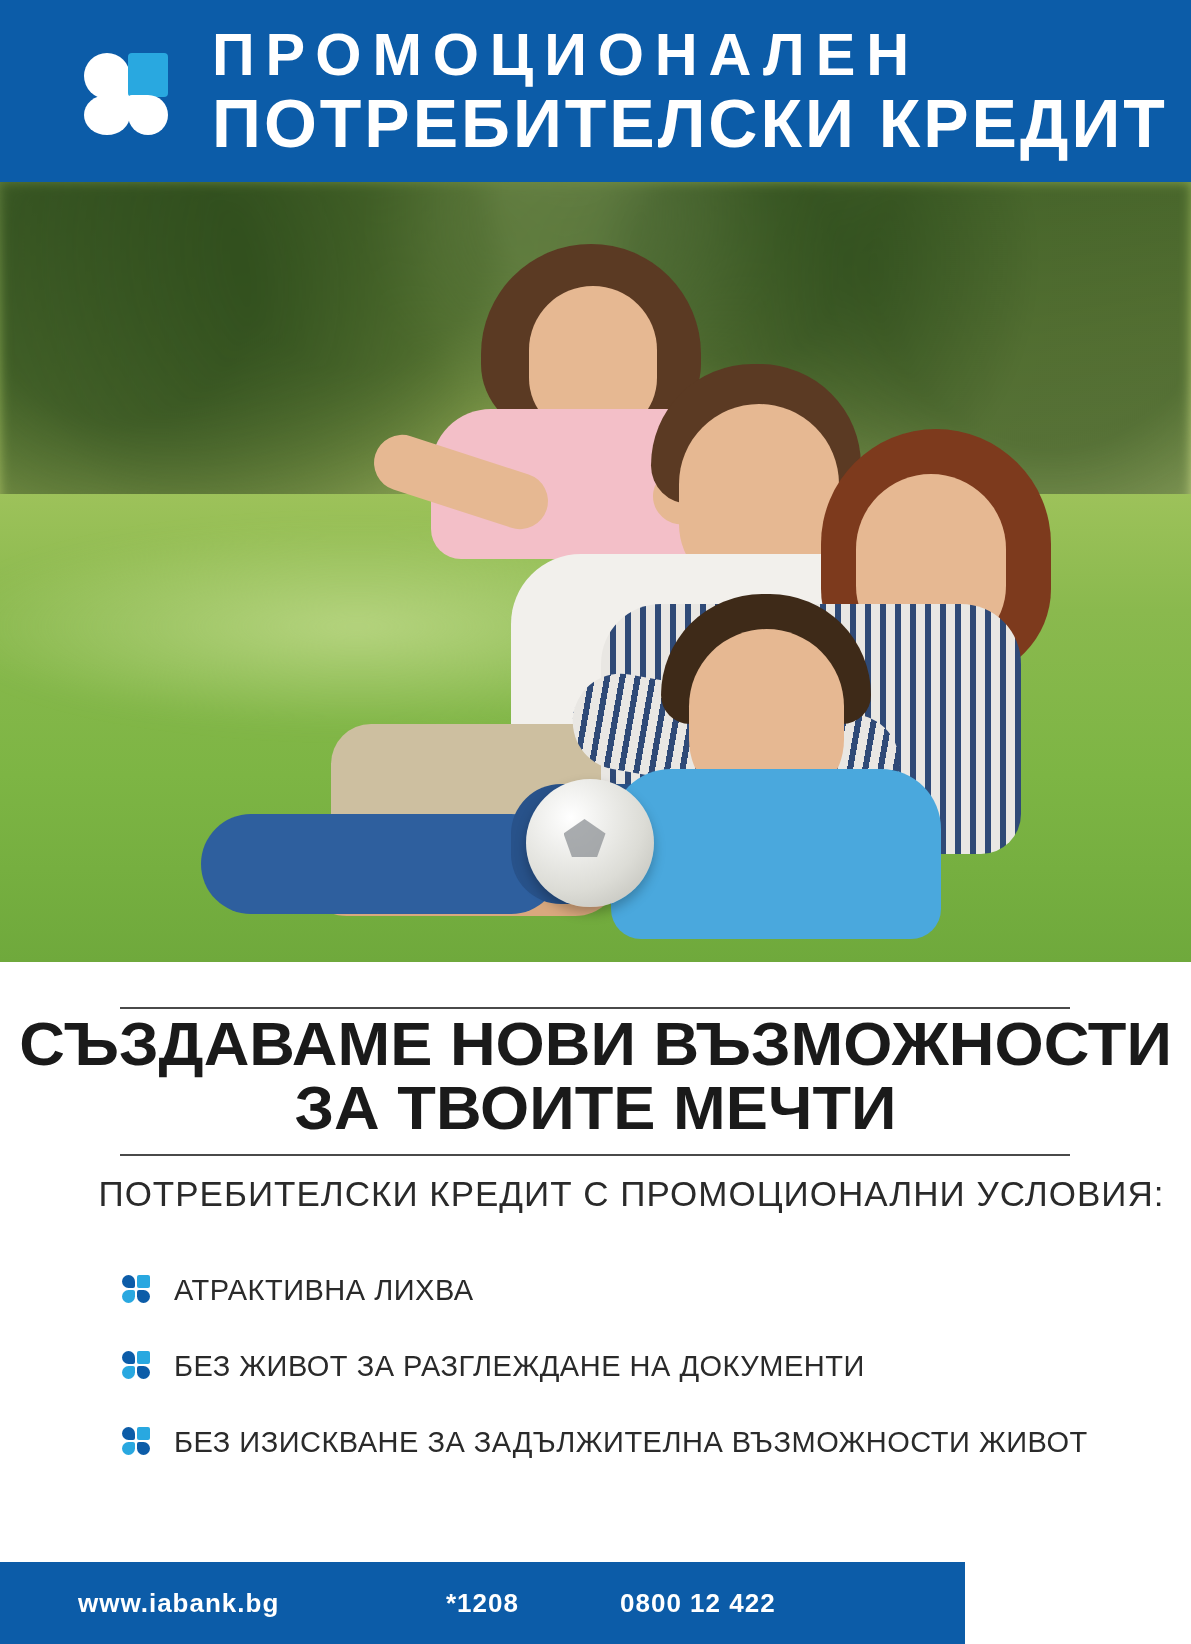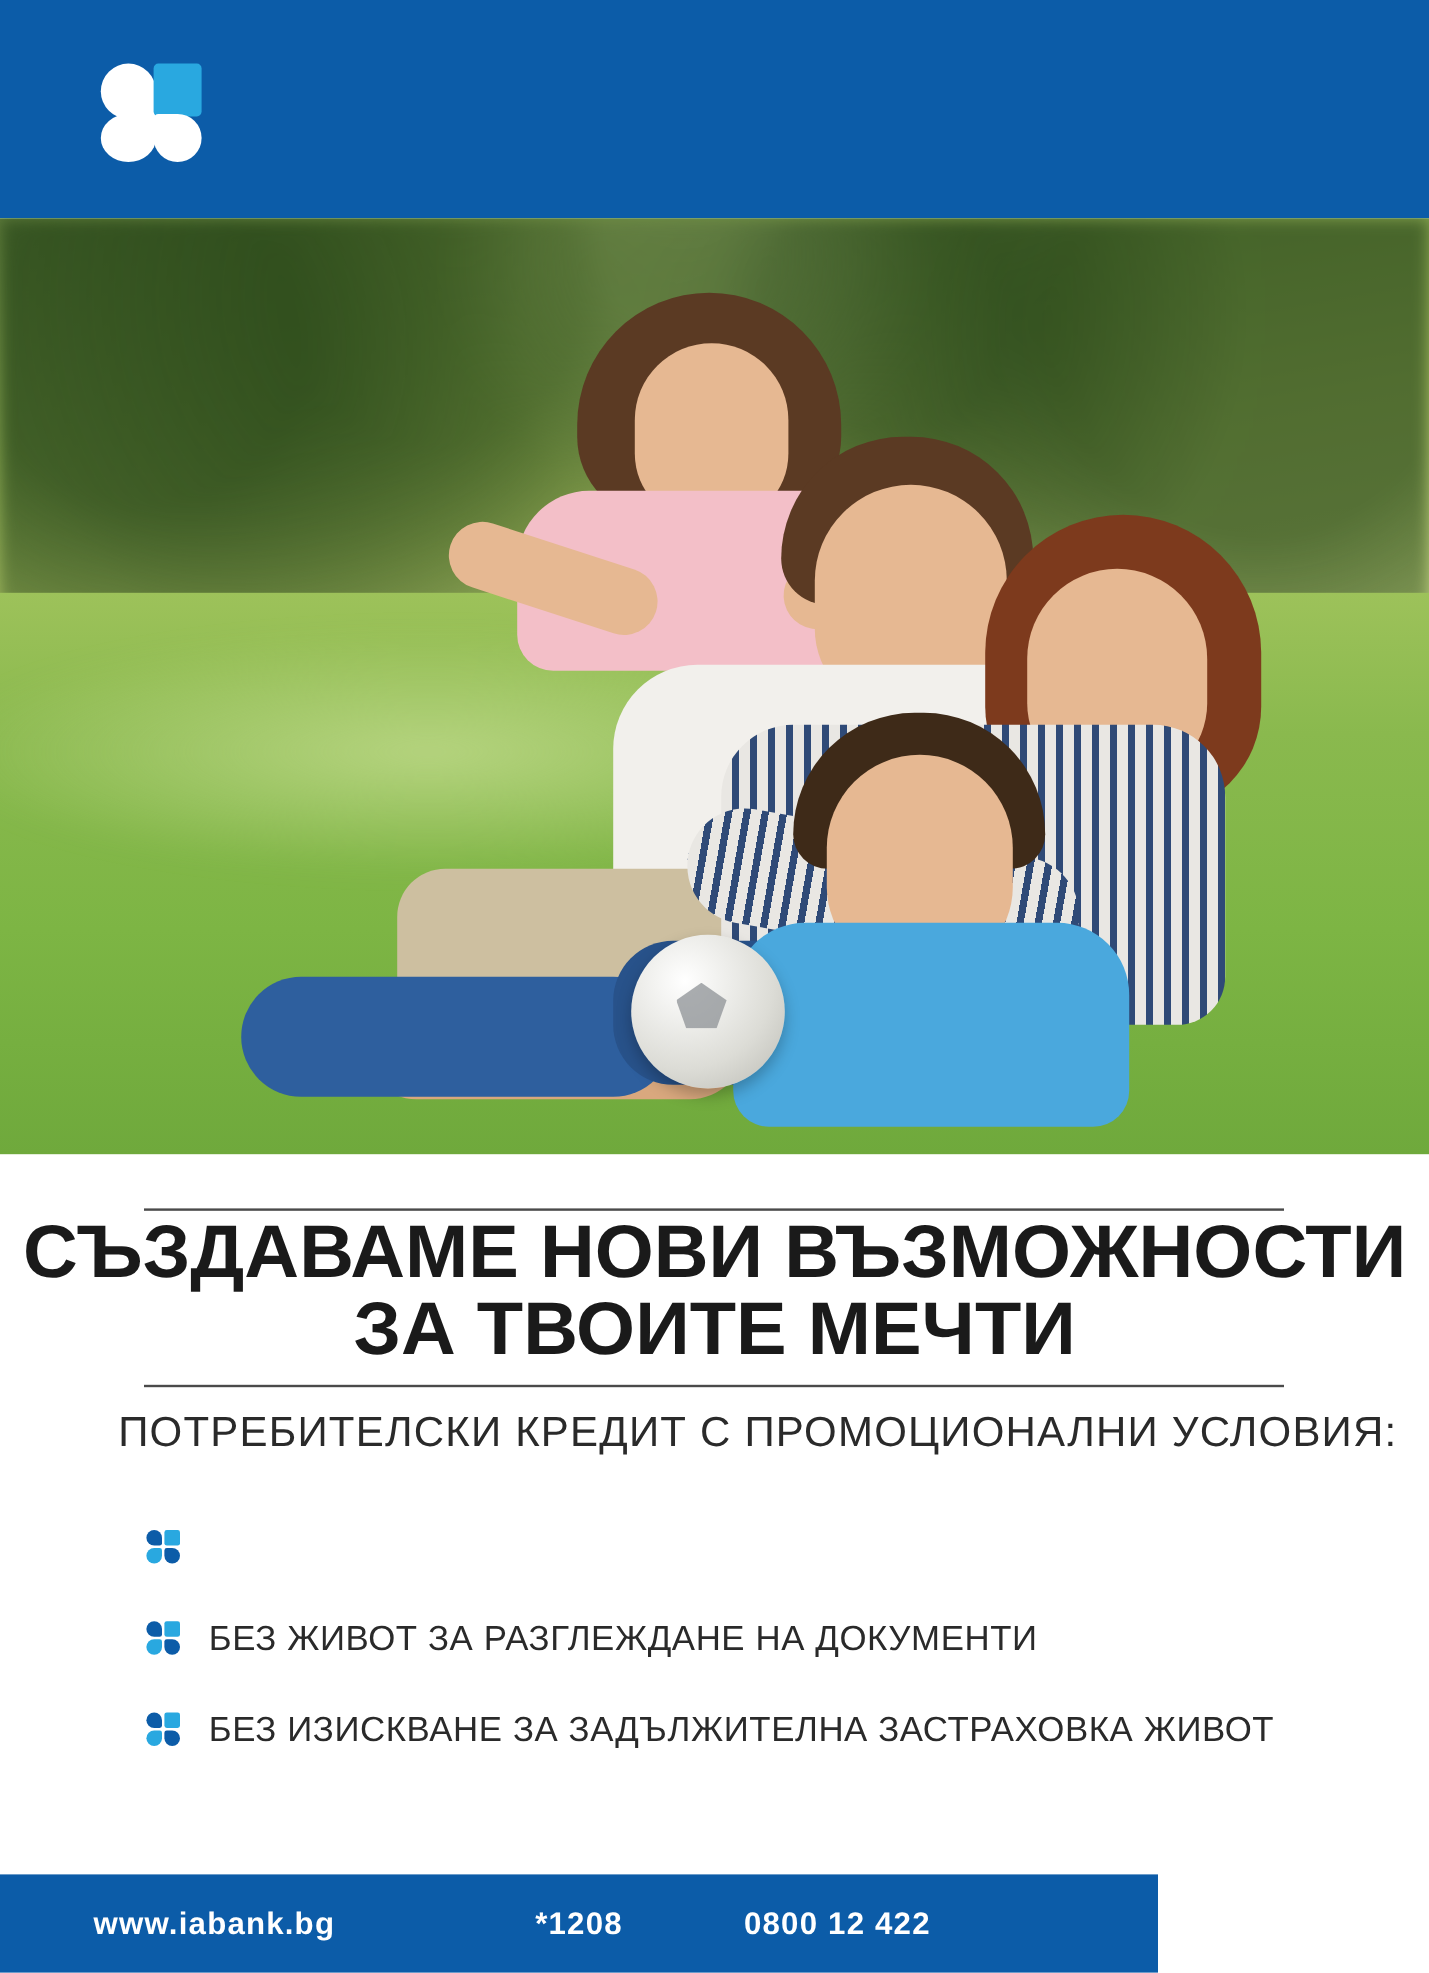--- a/index.html
+++ b/index.html
@@ -310,20 +310,24 @@
 
 <div class="poster">
 
   <div class="header">
     <div class="logo-mark">
       <span class="lm-a"></span>
       <span class="lm-b"></span>
       <span class="lm-c"></span>
       <span class="lm-d"></span>
     </div>
+    <div class="header-titles">
+      <div class="header-line1">ПРОМОЦИОНАЛЕН</div>
+      <div class="header-line2">ПОТРЕБИТЕЛСКИ КРЕДИТ</div>
+    </div>
   </div>
 
   <div class="hero">
     <div class="sky"></div>
     <div class="trees"></div>
     <div class="grass"></div>
     <div class="grass-light"></div>
 
     <div class="family">
 
@@ -366,38 +370,39 @@
     <div class="subclaim">ПОТРЕБИТЕЛСКИ КРЕДИТ С ПРОМОЦИОНАЛНИ УСЛОВИЯ:</div>
 
     <div class="benefits">
       <div class="benefit">
         <span class="bullet">
           <i class="b1"></i>
             <i class="b2"></i>
             <i class="b3"></i>
             <i class="b4"></i>
         </span>
+        <span class="benefit-label">АТРАКТИВНА ЛИХВА</span>
       </div>
       <div class="benefit">
         <span class="bullet">
           <i class="b1"></i>
             <i class="b2"></i>
             <i class="b3"></i>
             <i class="b4"></i>
         </span>
         <span class="benefit-label">БЕЗ ЖИВОТ ЗА РАЗГЛЕЖДАНЕ НА ДОКУМЕНТИ</span>
       </div>
       <div class="benefit">
         <span class="bullet">
           <i class="b1"></i>
             <i class="b2"></i>
             <i class="b3"></i>
             <i class="b4"></i>
         </span>
-        <span class="benefit-label">БЕЗ ИЗИСКВАНЕ ЗА ЗАДЪЛЖИТЕЛНА ЗАСТРАХОВКА ЖИВОТ</span>
+        <span class="benefit-label">БЕЗ ИЗИСКВАНЕ ЗА ЗАДЪЛЖИТЕЛНА ВЪЗМОЖНОСТИ ЖИВОТ</span>
       </div>
     </div>
   </div>
 
   <div class="footer">
     <div class="footer-item footer-left">www.iabank.bg</div>
     <div class="footer-item footer-center">*1208</div>
     <div class="footer-item footer-right">0800 12 422</div>
   </div>
 

